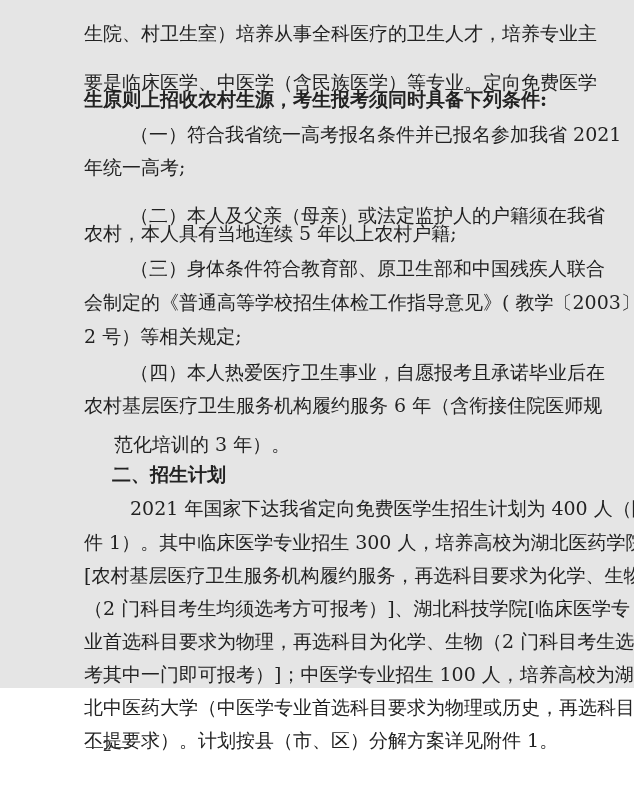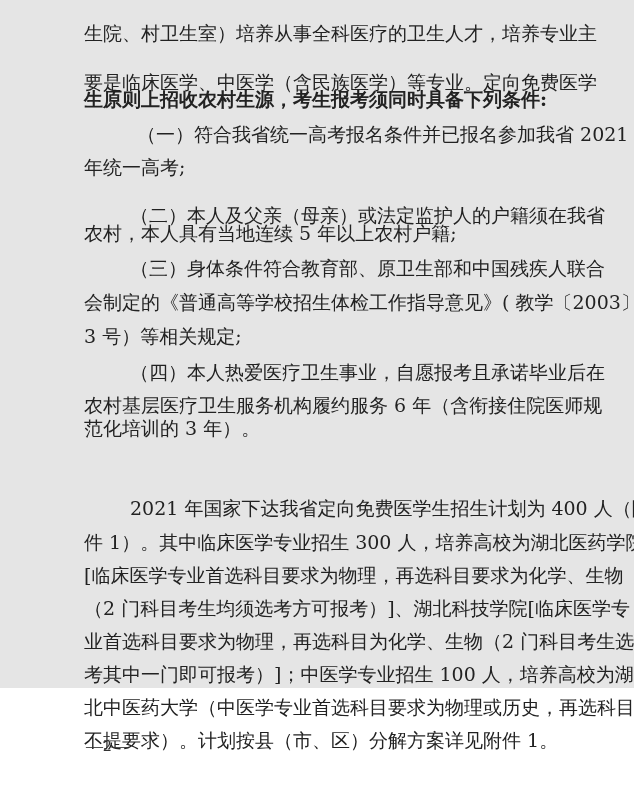--- a/index.html
+++ b/index.html
@@ -58,35 +58,36 @@
     }
   </style>
 </head>
 <body>
 
 <div class="page">
   <div id="body-lines">
       <div class="line" style="top: 21px;">生院、村卫生室）培养从事全科医疗的卫生人才，培养专业主</div>
       <div class="line" style="top: 54px; margin-top: 16px;">要是临床医学、中医学（含民族医学）等专业。定向免费医学</div>
       <div class="line last" style="top: 87px; font-weight: bold;">生原则上招收农村生源，考生报考须同时具备下列条件:</div>
-      <div class="line indent" style="top: 122px; margin-left: 7px;">（一）符合我省统一高考报名条件并已报名参加我省 2021</div>
+      <div class="line indent" style="top: 122px;">（一）符合我省统一高考报名条件并已报名参加我省 2021</div>
       <div class="line last" style="top: 155px;">年统一高考;</div>
       <div class="line indent" style="top: 203px;">（二）本人及父亲（母亲）或法定监护人的户籍须在我省</div>
       <div class="line last" style="top: 221px;">农村，本人具有当地连续 5 年以上农村户籍;</div>
       <div class="line indent" style="top: 256px;">（三）身体条件符合教育部、原卫生部和中国残疾人联合</div>
       <div class="line" style="top: 290px;">会制定的《普通高等学校招生体检工作指导意见》( 教学〔2003〕</div>
-      <div class="line last" style="top: 324px;">3 号）等相关规定;</div>
+      <div class="line last" style="top: 324px;">2 号）等相关规定;</div>
       <div class="line indent" style="top: 360px;">（四）本人热爱医疗卫生事业，自愿报考且承诺毕业后在</div>
       <div class="line" style="top: 393px;">农村基层医疗卫生服务机构履约服务 6 年（含衔接住院医师规</div>
-      <div class="line last" style="top: 416px;">范化培训的 3 年）。</div>
+      <div class="line last" style="top: 432px; margin-left: 30px;">范化培训的 3 年）。</div>
     </div>
+  <div class="line heading" id="section-heading" style="top: 462px; left: 112px; width: 200px;">二、招生计划</div>
   <div id="plan-lines">
       <div class="line indent" style="top: 496px;">2021 年国家下达我省定向免费医学生招生计划为 400 人（附</div>
       <div class="line" style="top: 530px;">件 1）。其中临床医学专业招生 300 人，培养高校为湖北医药学院</div>
-      <div class="line" style="top: 563px;">[临床医学专业首选科目要求为物理，再选科目要求为化学、生物</div>
+      <div class="line" style="top: 563px;">[农村基层医疗卫生服务机构履约服务，再选科目要求为化学、生物</div>
       <div class="line" style="top: 596px;">（2 门科目考生均须选考方可报考）]、湖北科技学院[临床医学专</div>
       <div class="line" style="top: 629px;">业首选科目要求为物理，再选科目为化学、生物（2 门科目考生选</div>
       <div class="line" style="top: 662px;">考其中一门即可报考）]；中医学专业招生 100 人，培养高校为湖</div>
       <div class="line" style="top: 695px;">北中医药大学（中医学专业首选科目要求为物理或历史，再选科目</div>
       <div class="line last" style="top: 728px;">不提要求）。计划按县（市、区）分解方案详见附件 1。</div>
     </div>
   <div class="page-number">—2—</div>
 </div>
 
 </body></html>

